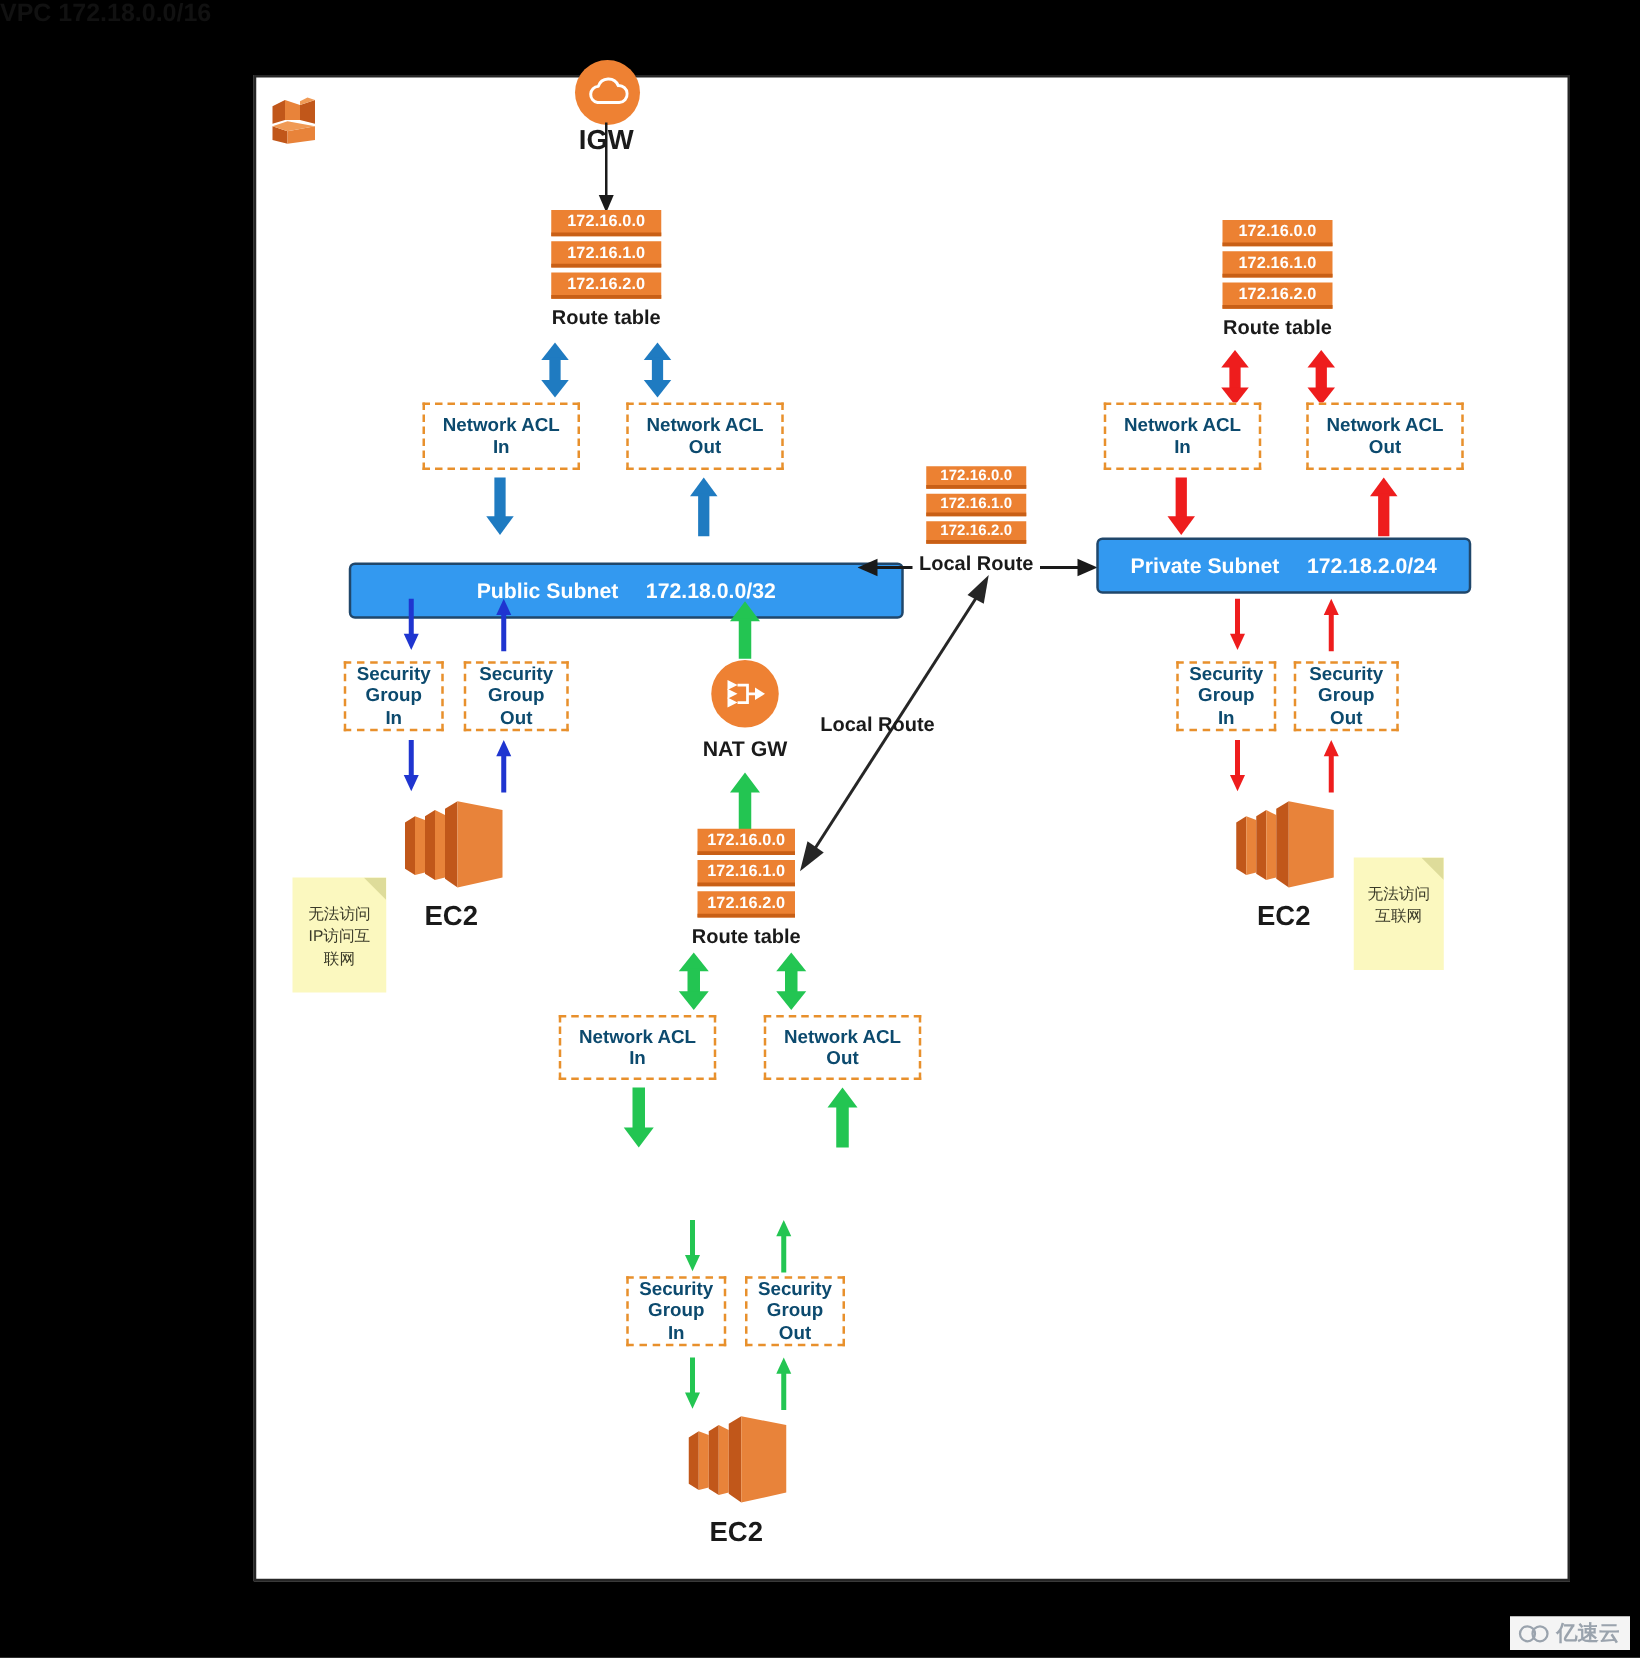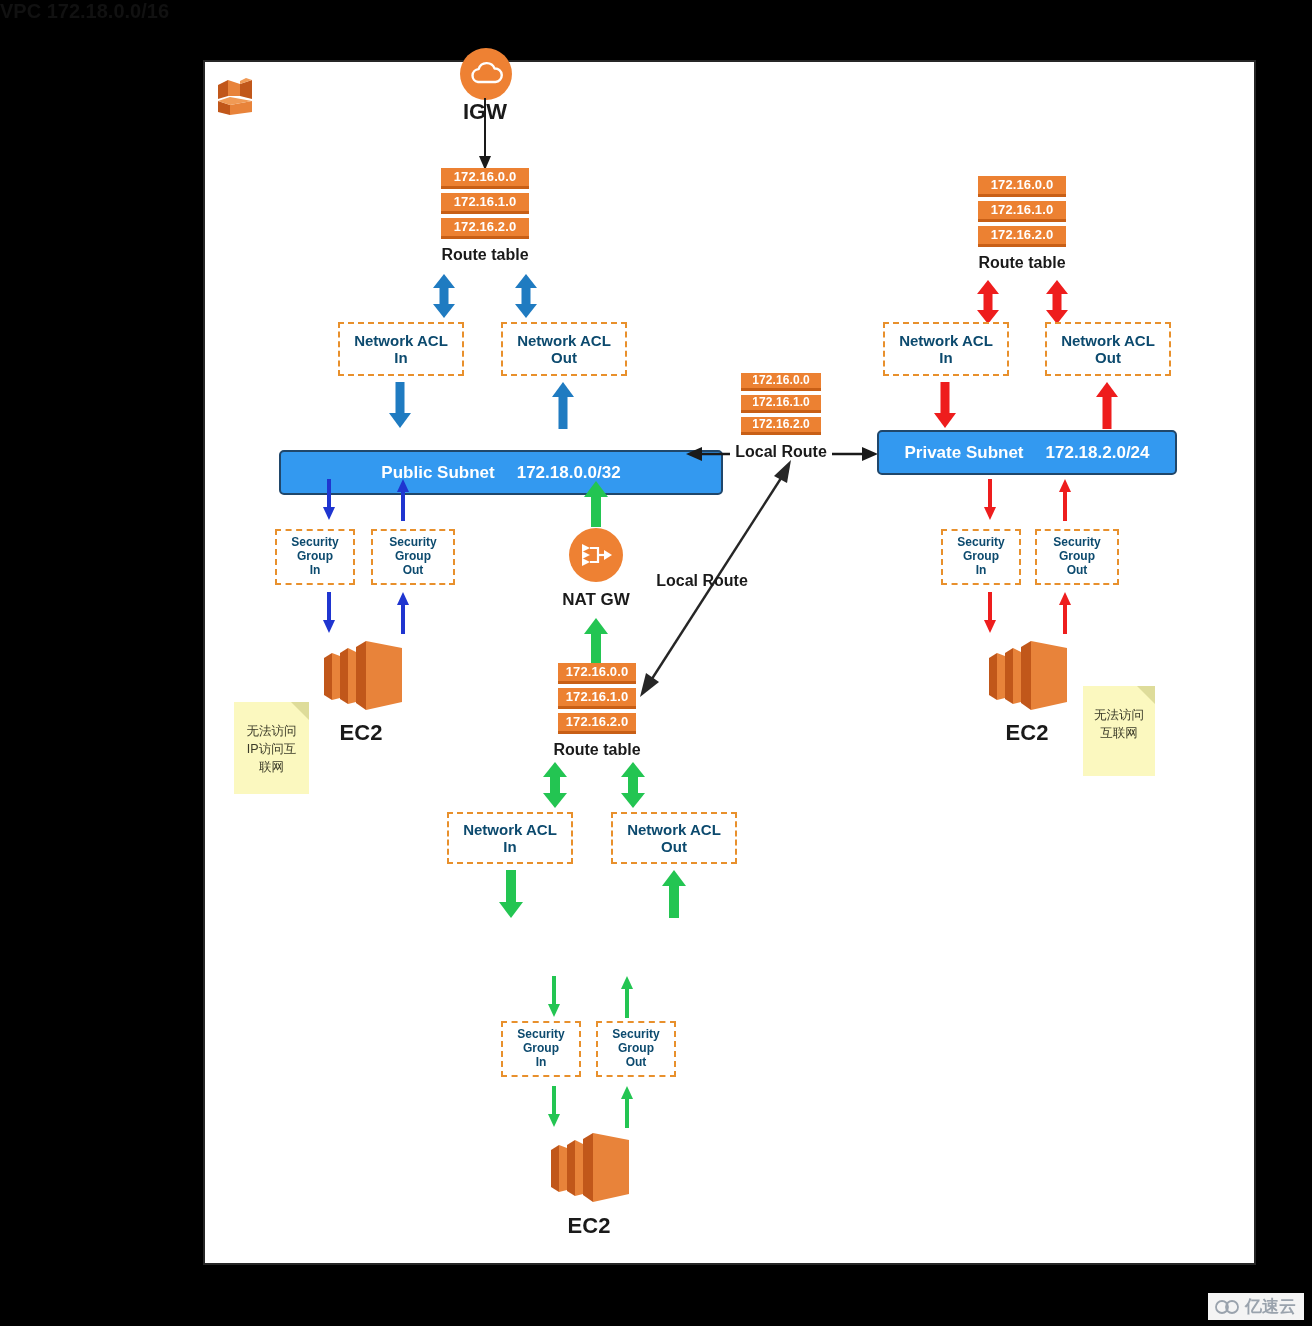--- a/index.html
+++ b/index.html
@@ -28,21 +28,21 @@
   .rt-cap{position:absolute;left:50%;transform:translateX(-50%);
           top:100%;margin-top:3px;font-size:16px;font-weight:bold;color:#1a1a1a;
           white-space:nowrap;}
   .rt.small .rt-row{font-size:12px;padding:0px 5px 1px 5px;border-bottom-width:3px;}
 
   
   .dash{position:absolute;border:2px dashed #e8902c;background:#fff;
         display:flex;align-items:center;justify-content:center;text-align:center;
         color:#0c4a6e;font-weight:bold;box-sizing:border-box;line-height:1.15;}
   .dash.acl{font-size:15px;}
-  .dash.sg{font-size:12px;align-items:center;}
+  .dash.sg{font-size:15px;align-items:center;}
 
   
   .subnet{position:absolute;background:#3399f0;border:2px solid #20476b;
           border-radius:5px;color:#ffffff;font-weight:bold;font-size:17px;
           display:flex;align-items:center;justify-content:center;
           box-sizing:border-box;white-space:nowrap;}
   .subnet .sp{display:inline-block;width:22px;}
 
   
   .arrow{position:absolute;}

